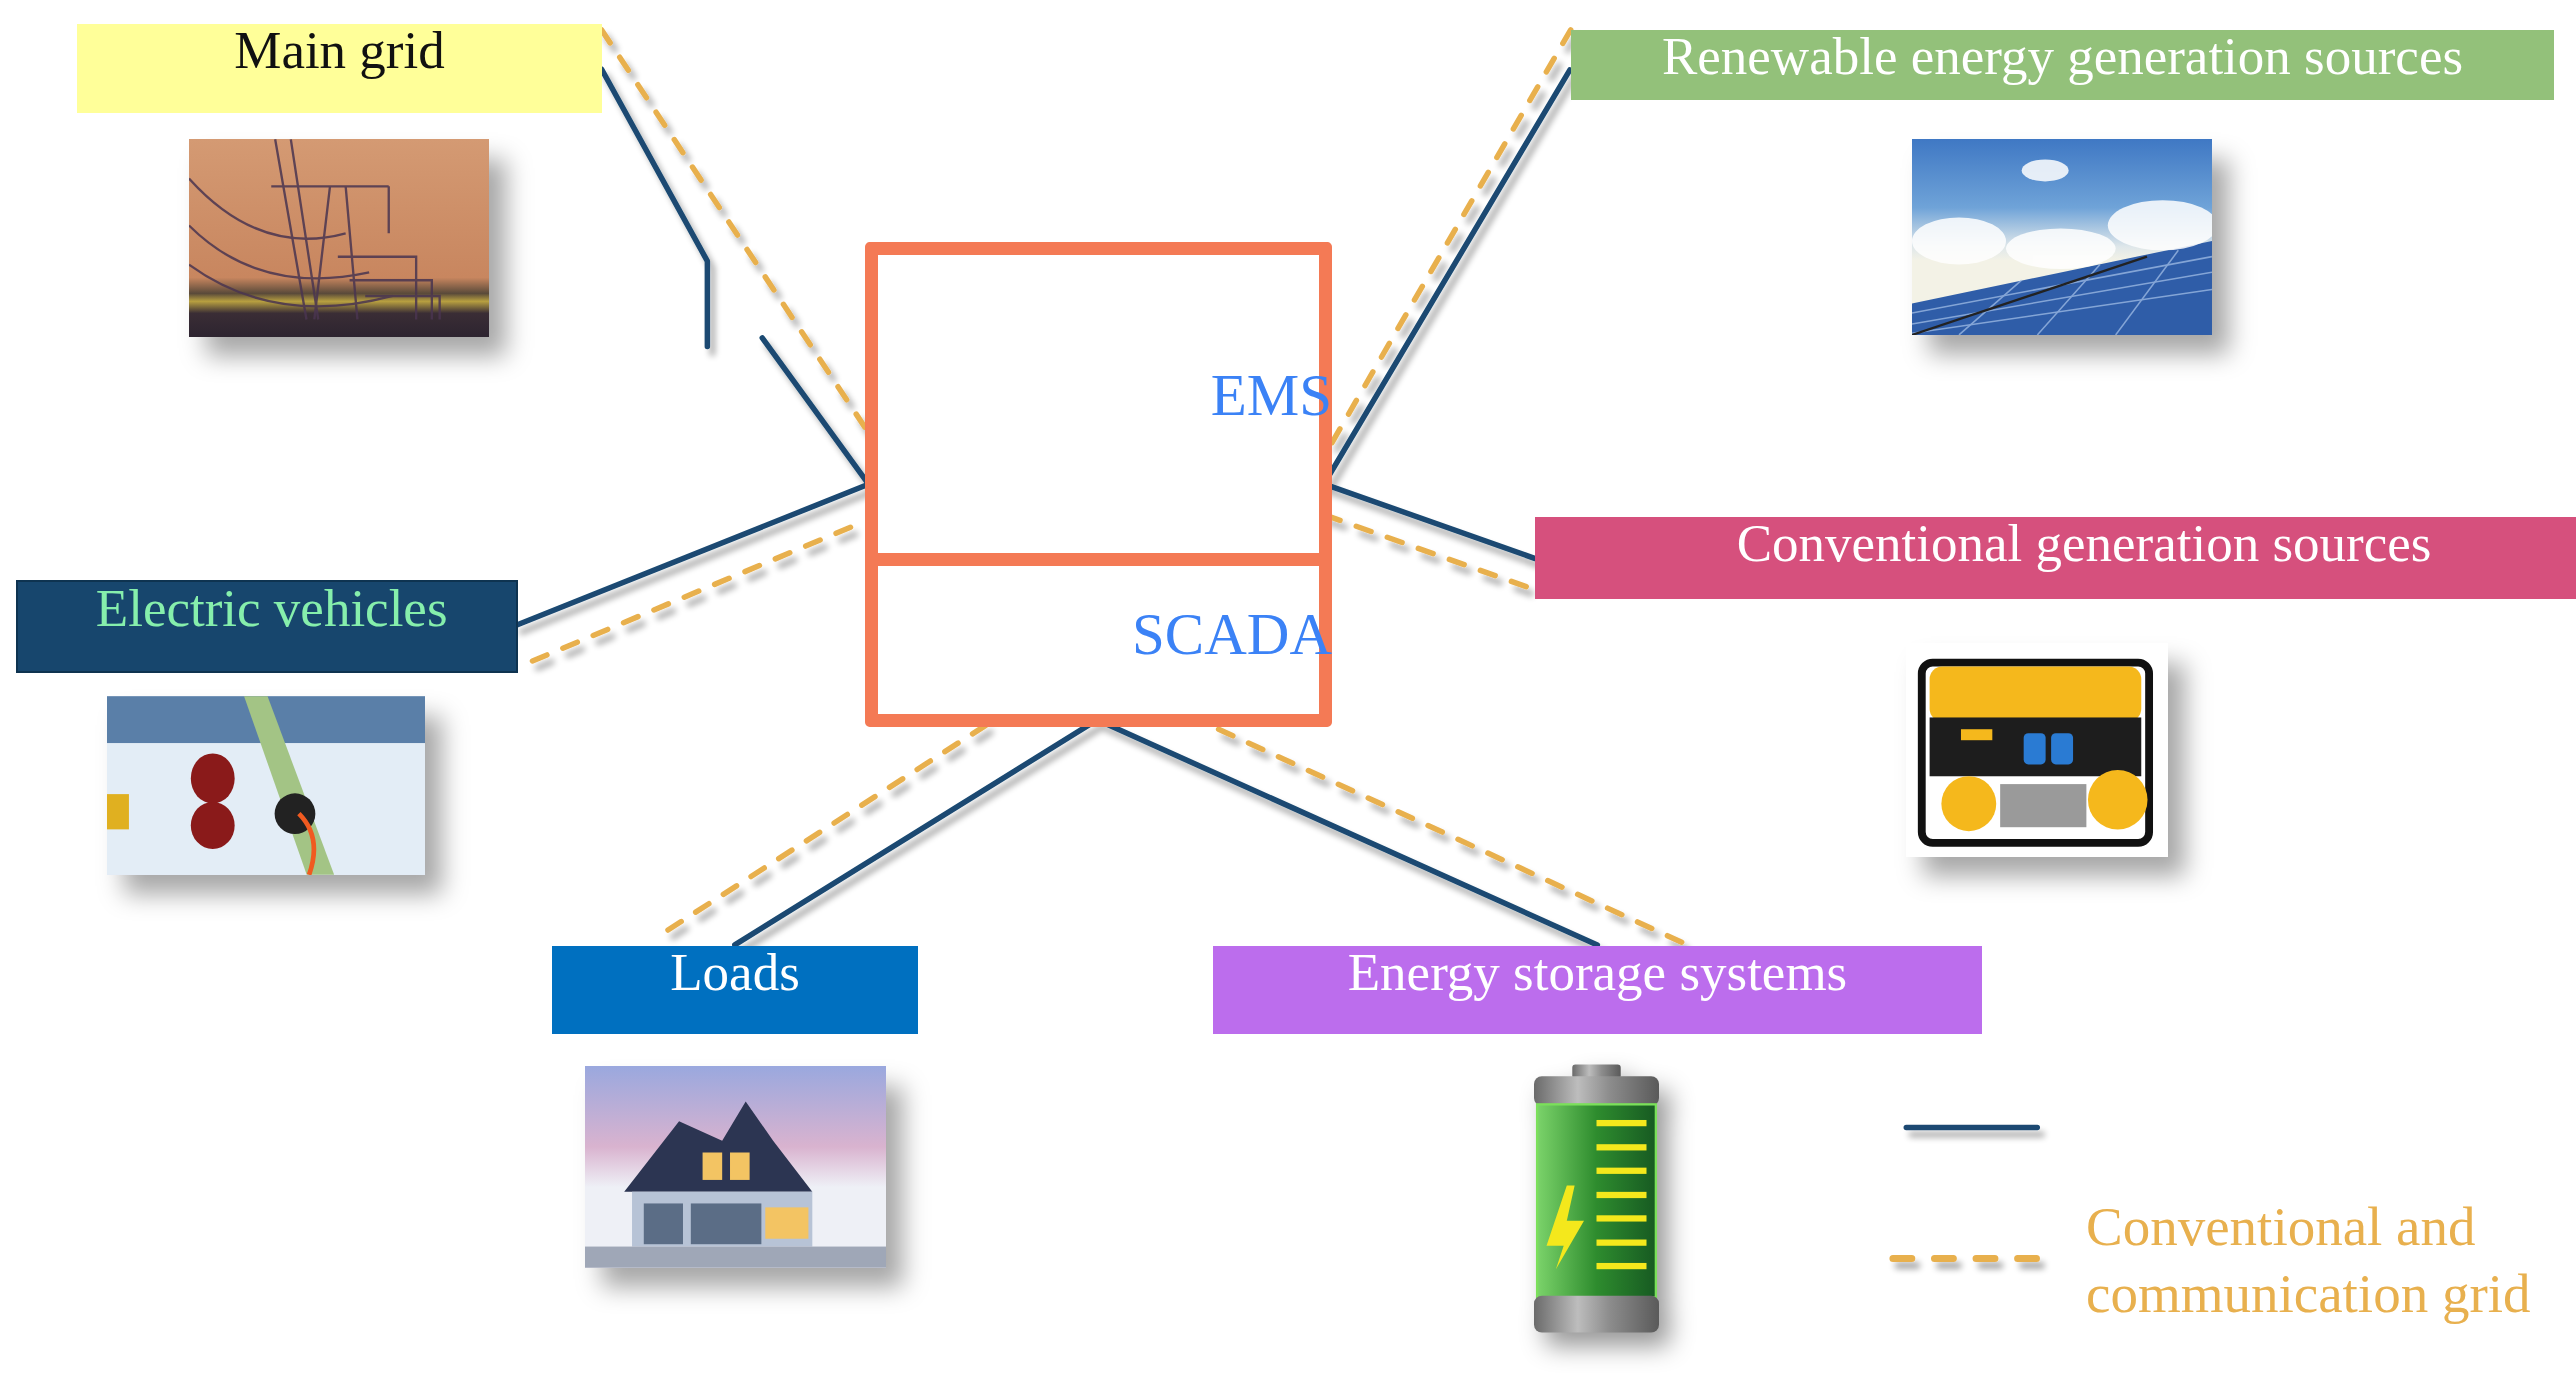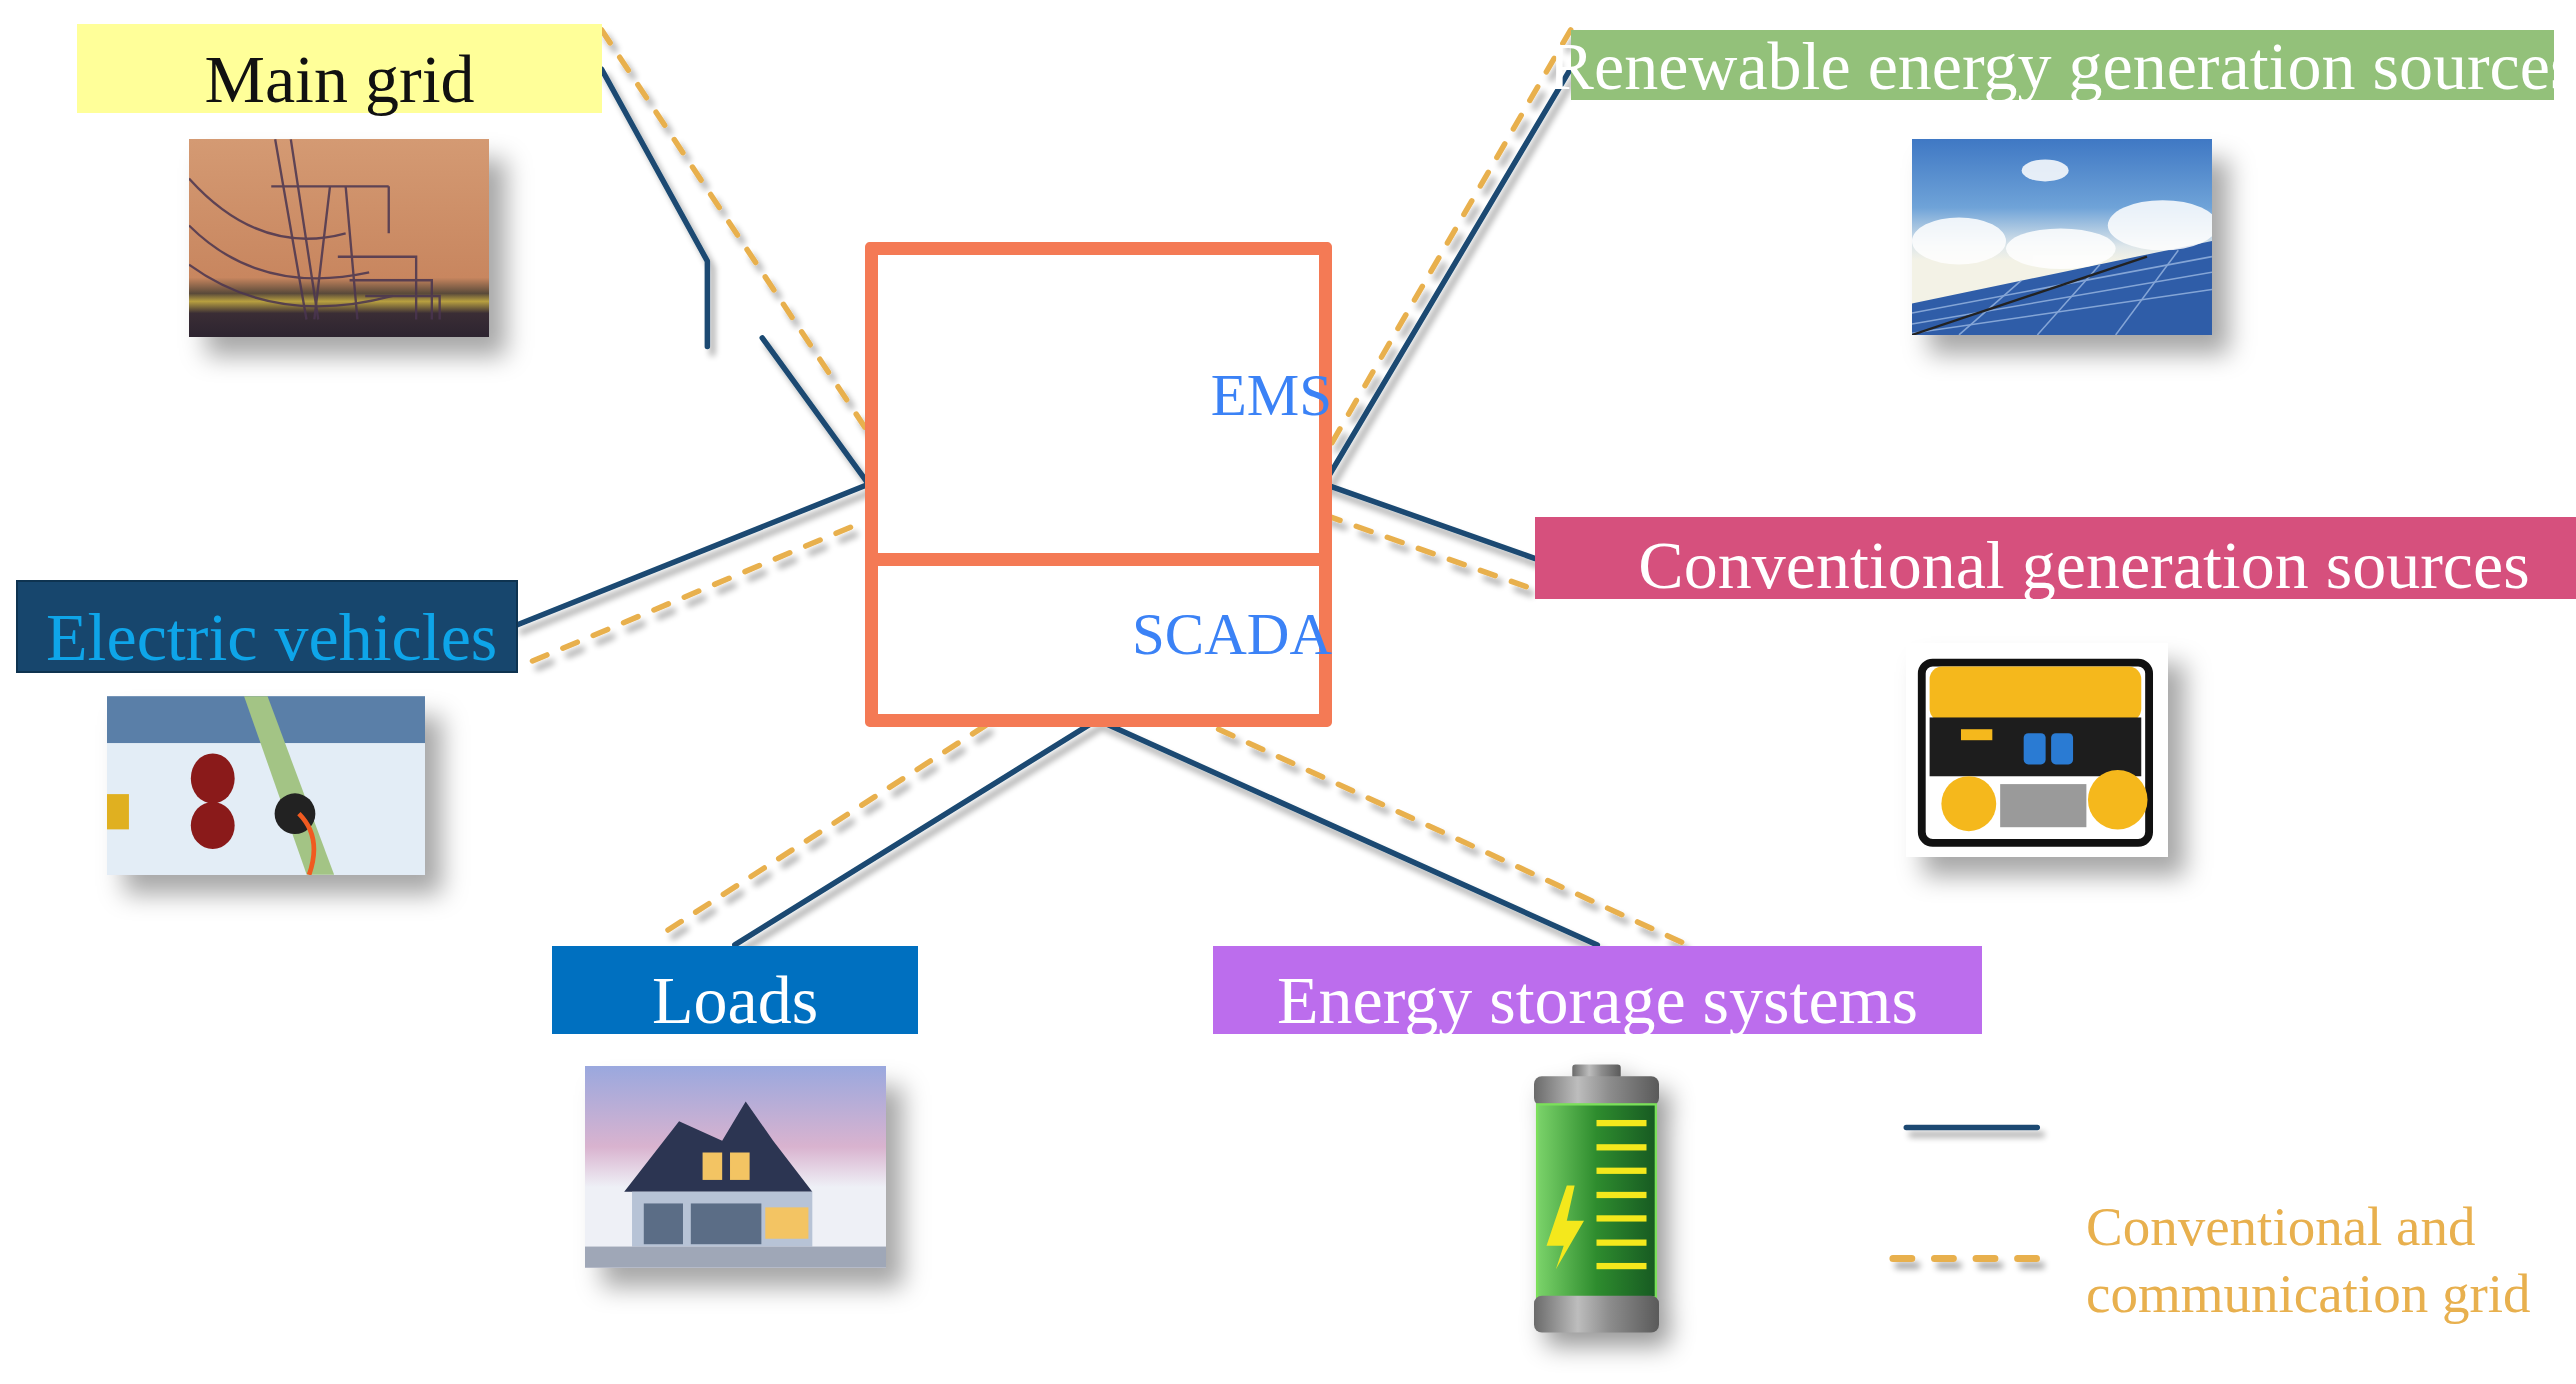--- a/index.html
+++ b/index.html
@@ -1,20 +1,20 @@
 <!DOCTYPE html>
 <html style="font-size:12.5px"><head>
 <meta charset="utf-8">
 <style>
   html, body { margin: 0; padding: 0; background: #ffffff; }
   body { width: 2576px; height: 1384px; position: relative; overflow: hidden;
          font-family: "Liberation Serif", "DejaVu Serif", serif; }
   #diagram { position: absolute; left: 0; top: 0; width: 2576px; height: 1384px; }
-  .label-box { position: absolute; display: flex; align-items: flex-end; justify-content: center;
-               font-size: 68px; line-height: 1; white-space: nowrap; }
+  .label-box { position: absolute; display: flex; align-items: flex-start; justify-content: center;
+               font-size: 53px; line-height: 1; white-space: nowrap; }
   .pic { position: absolute; overflow: hidden; box-shadow: 17px 20.4px 23.5px rgba(0,0,0,0.35); }
   .legend-text { position: absolute; font-size: 55px; line-height: 66px; white-space: nowrap; }
   .core-text { position: absolute; font-size: 59px; color: #3b82f6; text-align: right; width: 467px; left: 865px; }
 </style>
 </head>
 <body>
 
 <div id="diagram">
 
   <svg width="2576" height="1384" style="position:absolute;left:0;top:0;" viewBox="0 0 3285 1765">
@@ -112,21 +112,21 @@
       <rect x="30" y="95" width="270" height="75" fill="#1d1d1d"></rect>
       <rect x="70" y="110" width="40" height="14" fill="#f5b81c"></rect>
       <rect x="150" y="115" width="28" height="40" rx="6" fill="#2a7bd3"></rect>
       <rect x="185" y="115" width="28" height="40" rx="6" fill="#2a7bd3"></rect>
       <circle cx="80" cy="205" r="35" fill="#f5b81c"></circle>
       <circle cx="270" cy="200" r="38" fill="#f5b81c"></circle>
       <rect x="120" y="180" width="110" height="55" fill="#9a9a9a"></rect>
     </svg>
   </div>
 
-  <div class="label-box" style="left:15.7px;top:580px;width:502px;height:93px;background:#17466d;color:#0ea5e9;box-sizing:border-box;border:2.4px solid #0e3350;padding-left:10px;">
+  <div class="label-box" style="left:15.7px;top:580px;width:502px;height:93px;background:#17466d;color:#86efac;box-sizing:border-box;border:2.4px solid #0e3350;padding-left:10px;">
     <span>Electric vehicles</span>
   </div>
   <div class="pic" style="left:107px;top:696px;width:318px;height:179px;background:#dfe9f2;">
     <svg width="318" height="179" viewBox="0 0 406 228">
       <rect x="0" y="0" width="406" height="60" fill="#5a7fa8"></rect>
       <rect x="0" y="60" width="406" height="168" fill="#e3edf6"></rect>
       <polygon points="175,0 205,0 290,228 255,228" fill="#a3c485"></polygon>
       <ellipse cx="135" cy="105" rx="28" ry="32" fill="#8a1a1a"></ellipse>
       <ellipse cx="135" cy="165" rx="28" ry="30" fill="#8a1a1a"></ellipse>
       <rect x="0" y="125" width="28" height="45" fill="#e0b020"></rect>

